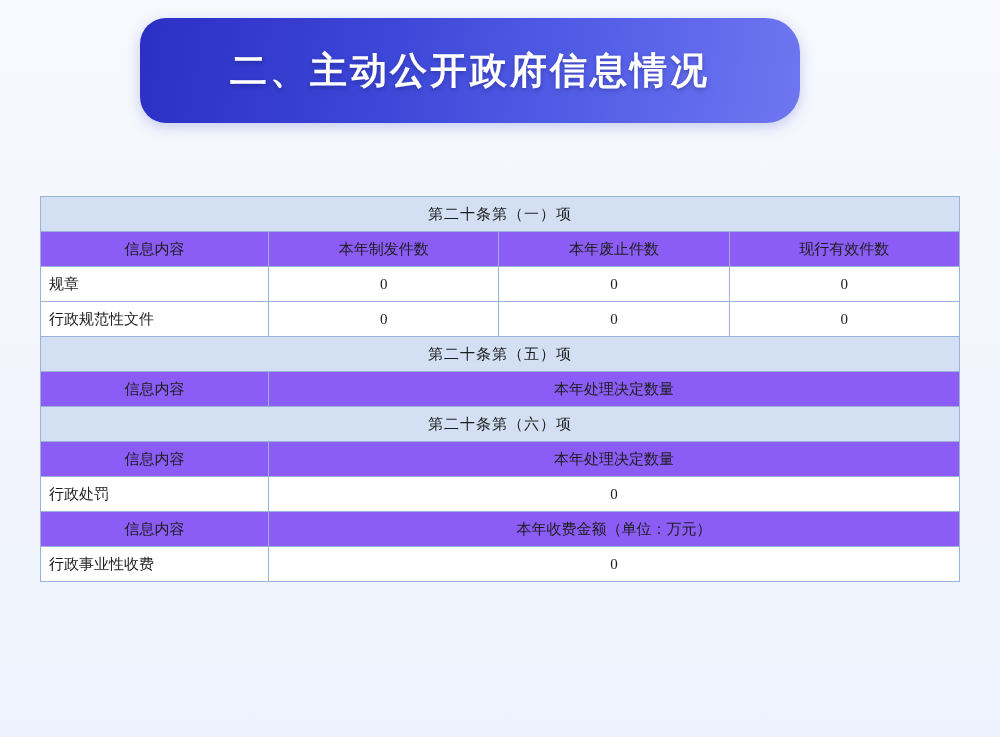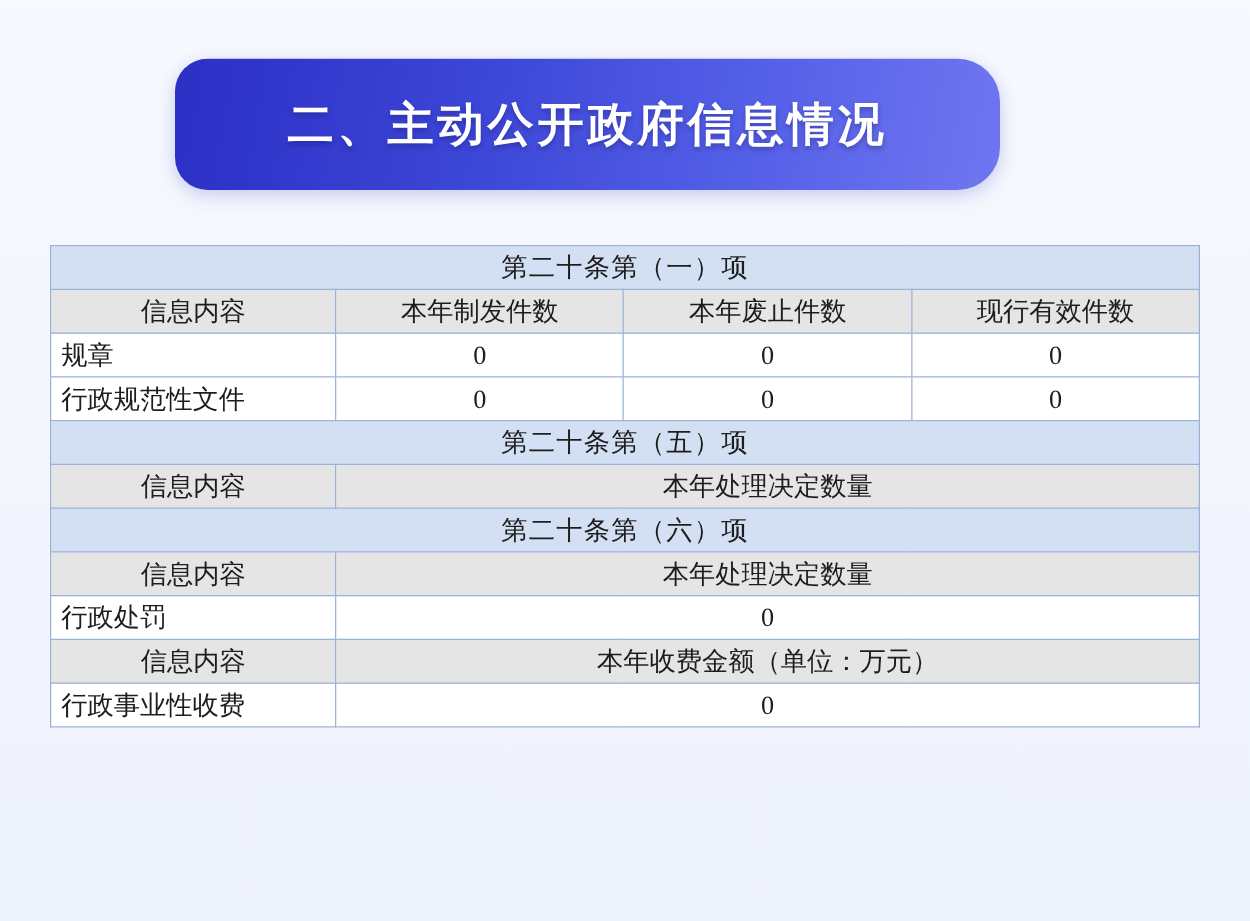--- a/index.html
+++ b/index.html
@@ -18,21 +18,21 @@
     position: relative;
     width: 1000px;
     height: 737px;
     background: linear-gradient(180deg, #f7f9fe 0%, #eef2fc 100%);
   }
 
   
   .banner-wrap {
     position: absolute;
     left: 140px;
-    top: 47px;
+    top: 18px;
     width: 660px;
     height: 136px;
   }
   .banner {
     position: absolute;
     left: 0;
     top: 0;
     width: 660px;
     height: 105px;
     background: linear-gradient(100deg, #2c2fc4 0%, #3b45d6 35%, #5560e8 70%, #6f76f0 100%);
@@ -80,38 +80,38 @@
     position: absolute;
     left: 40px;
     top: 196px;
     width: 920px;
   }
   table.report {
     width: 920px;
     border-collapse: collapse;
     table-layout: fixed;
     background: #ffffff;
-    font-size: 21px;
+    font-size: 15px;
     color: #1d1d1d;
   }
   table.report td {
     border: 1px solid #9bb2d8;
     height: 34px;
     padding: 0 8px;
     vertical-align: middle;
   }
   .section-row td {
     background: #d3e0f4;
     text-align: center;
     letter-spacing: 1px;
     height: 30px;
   }
   .header-row td {
     text-align: center;
-    background: #e5e5e5;
+    background: #8b5cf6;
   }
   .label-cell {
     text-align: left;
     padding-left: 10px;
     margin-left: 44px;
   }
   .num-cell {
     text-align: center;
   }
   .col-label { width: 228px; }

